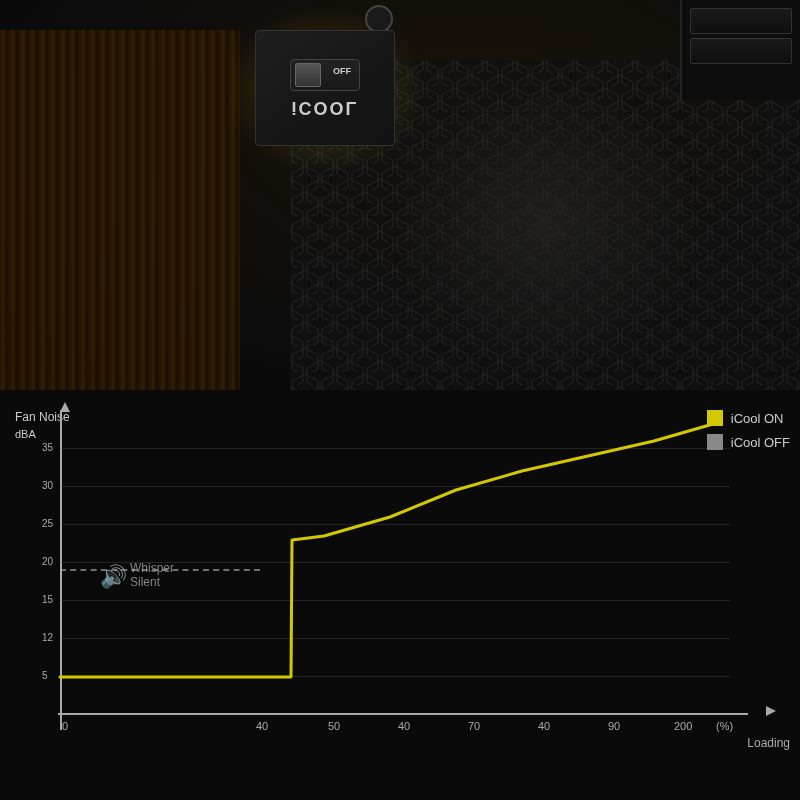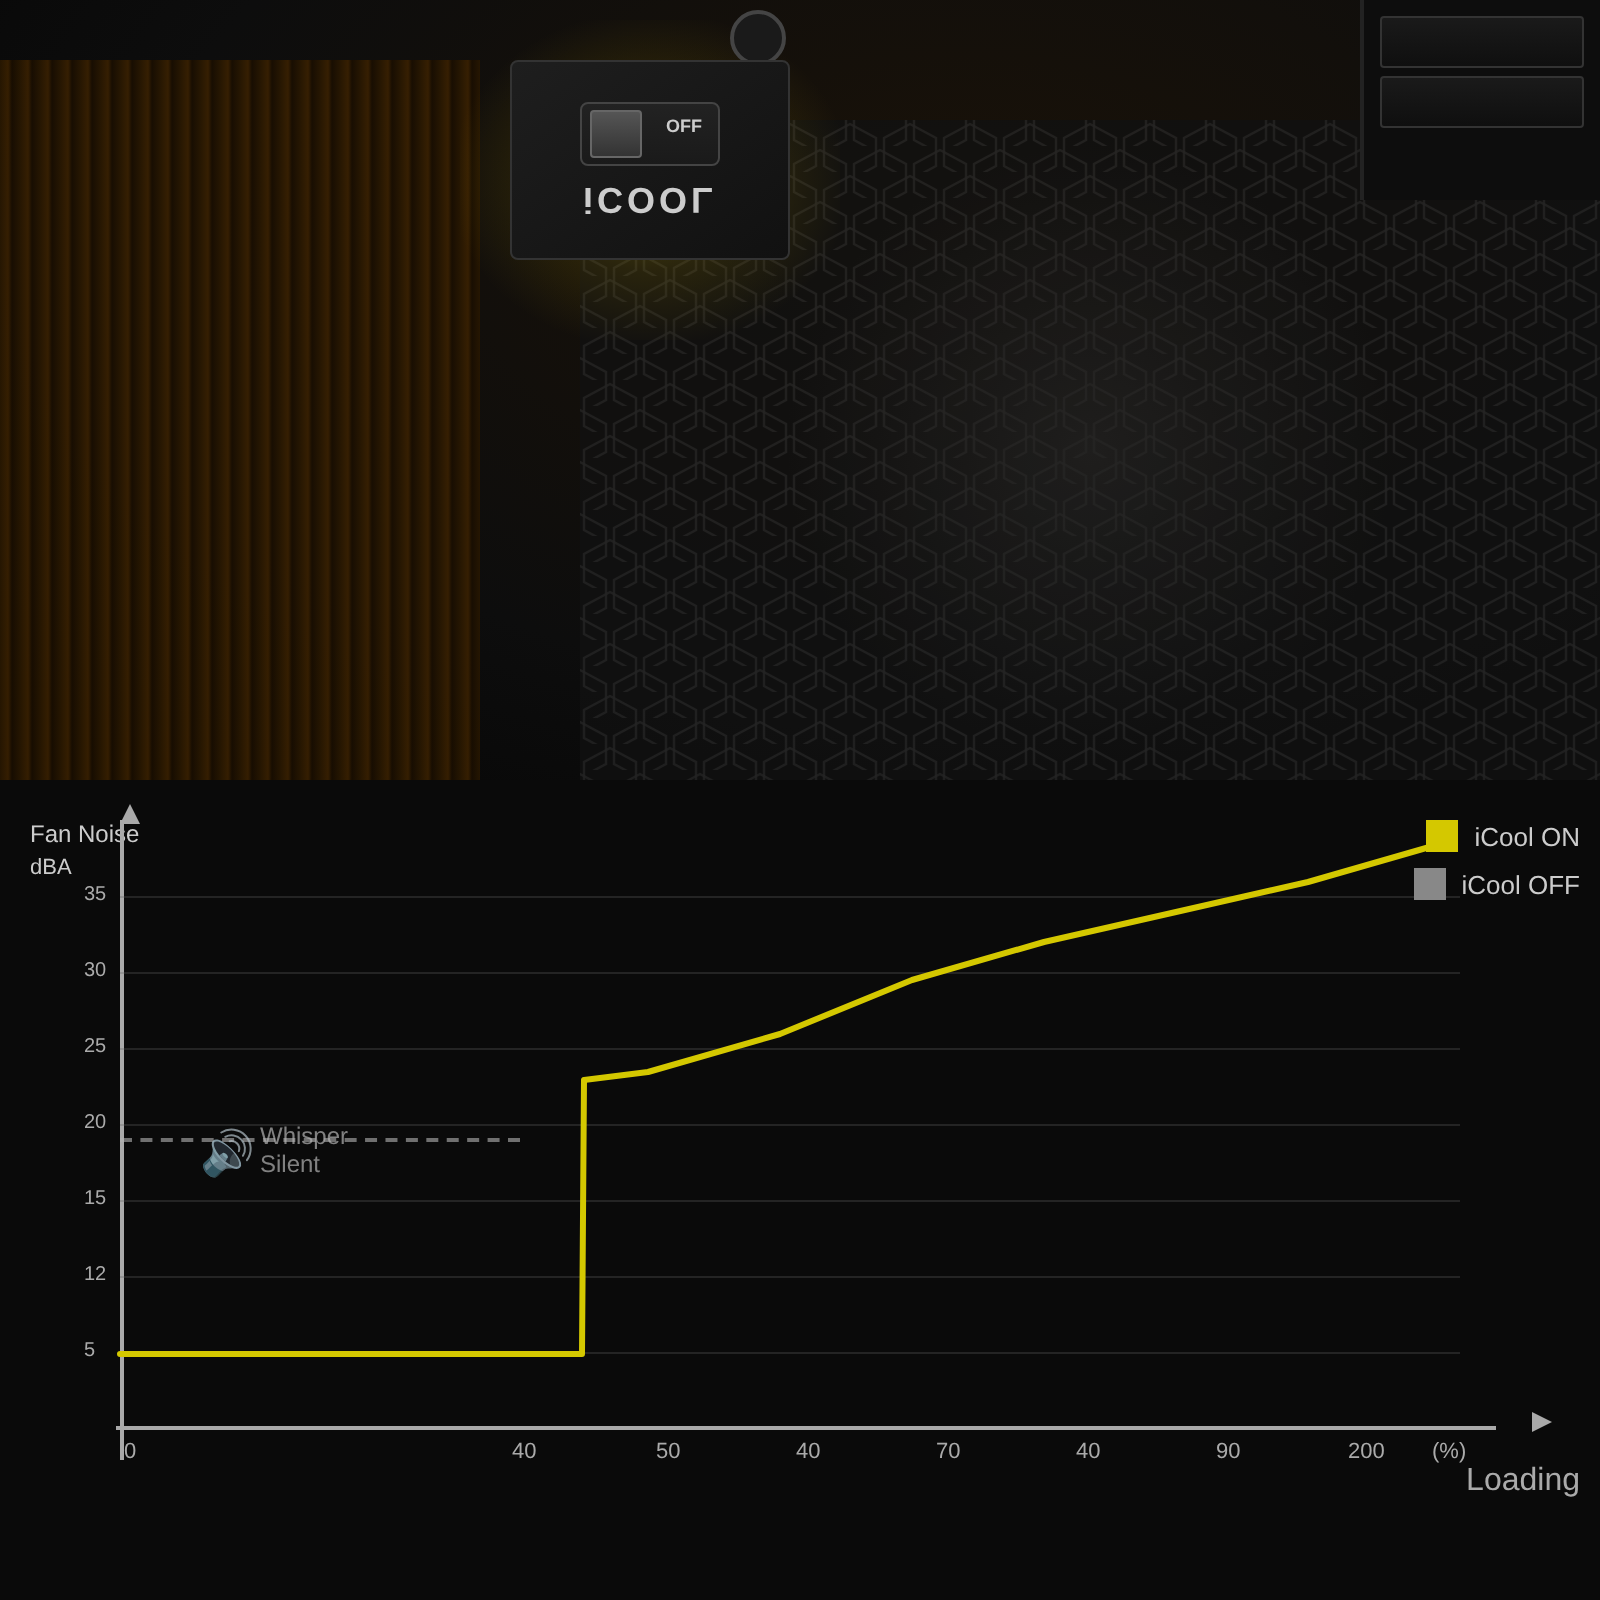--- a/index.html
+++ b/index.html
@@ -64,21 +64,21 @@
       background: radial-gradient(ellipse at center, rgba(220,200,0,0.35) 0%, rgba(180,150,0,0.15) 40%, transparent 75%);
       z-index: 5;
     }
 
     
     .switch-box {
       position: absolute;
       top: 30px;
       left: 255px;
       width: 140px;
-      height: 100px;
+      height: 116px;
       background: linear-gradient(145deg, #1e1e1e, #111);
       border: 1.5px solid #333;
       border-radius: 4px;
       z-index: 10;
       display: flex;
       flex-direction: column;
       align-items: center;
       justify-content: center;
       gap: 6px;
     }
@@ -268,21 +268,20 @@
     }
 
     
     .legend {
       position: absolute;
       top: 0;
       right: -20px;
       display: flex;
       flex-direction: column;
       gap: 8px;
-      align-items: flex-end;
     }
 
     .legend-item {
       display: flex;
       align-items: center;
       gap: 8px;
       color: #ccc;
       font-size: 13px;
     }
 
@@ -315,21 +314,21 @@
       height: 1px;
       border-top: 2px dashed rgba(180,180,180,0.6);
     }
 
     
     .loading-text {
       position: absolute;
       bottom: 10px;
       right: -20px;
       color: #aaa;
-      font-size: 16px;
+      font-size: 12px;
     }
 
     
     .percent-label {
       position: absolute;
       bottom: 28px;
       color: #aaa;
       font-size: 11px;
     }
   </style>

